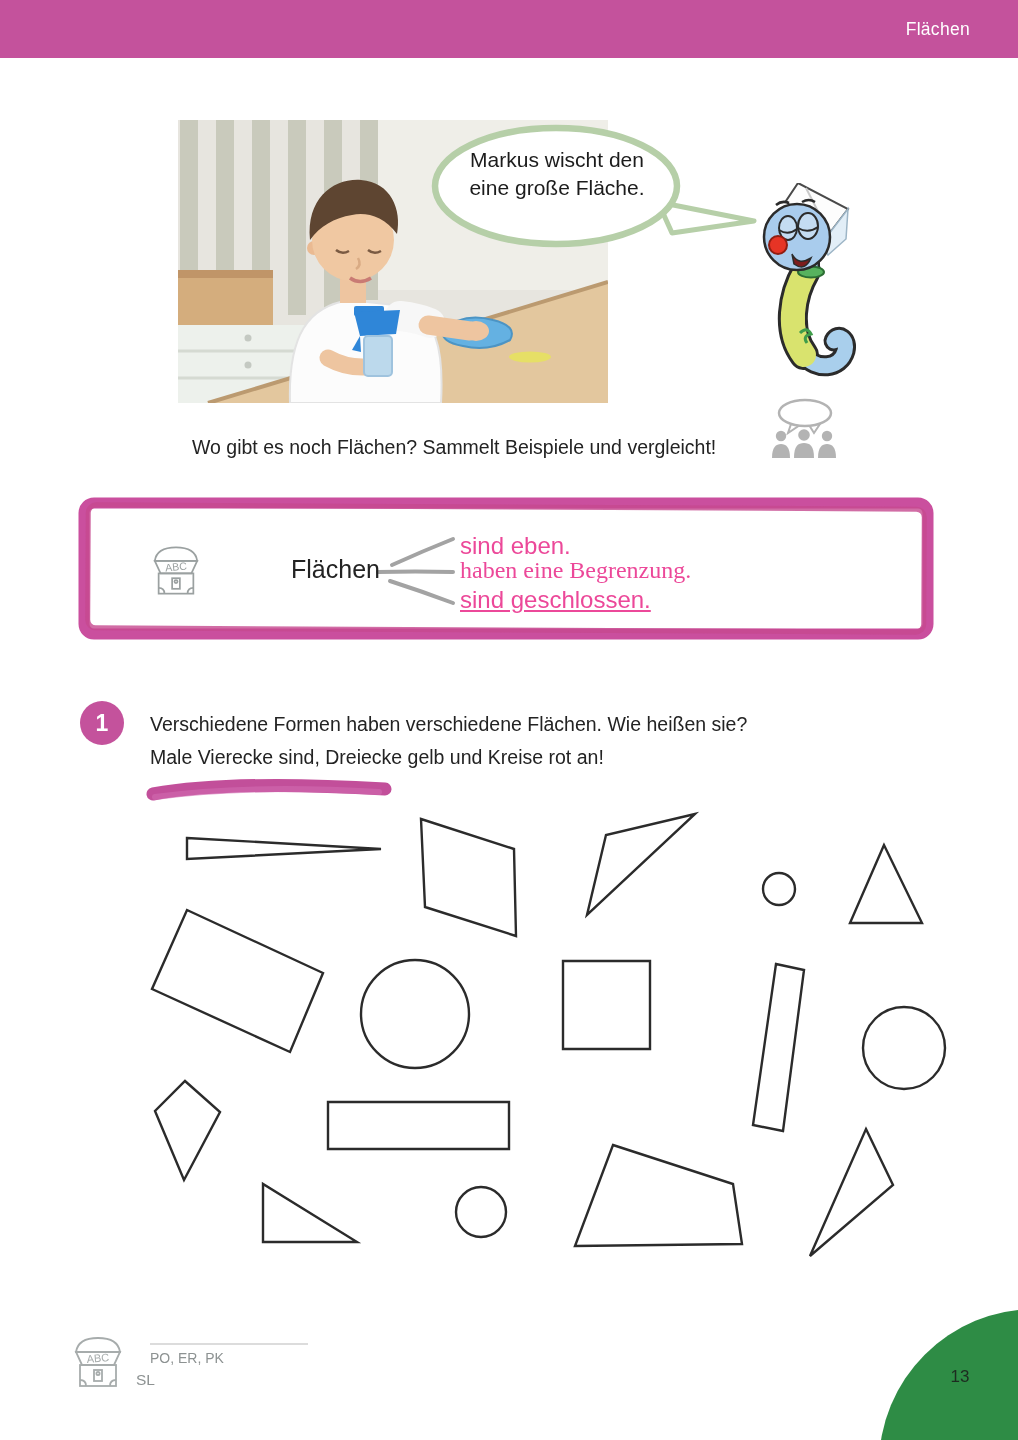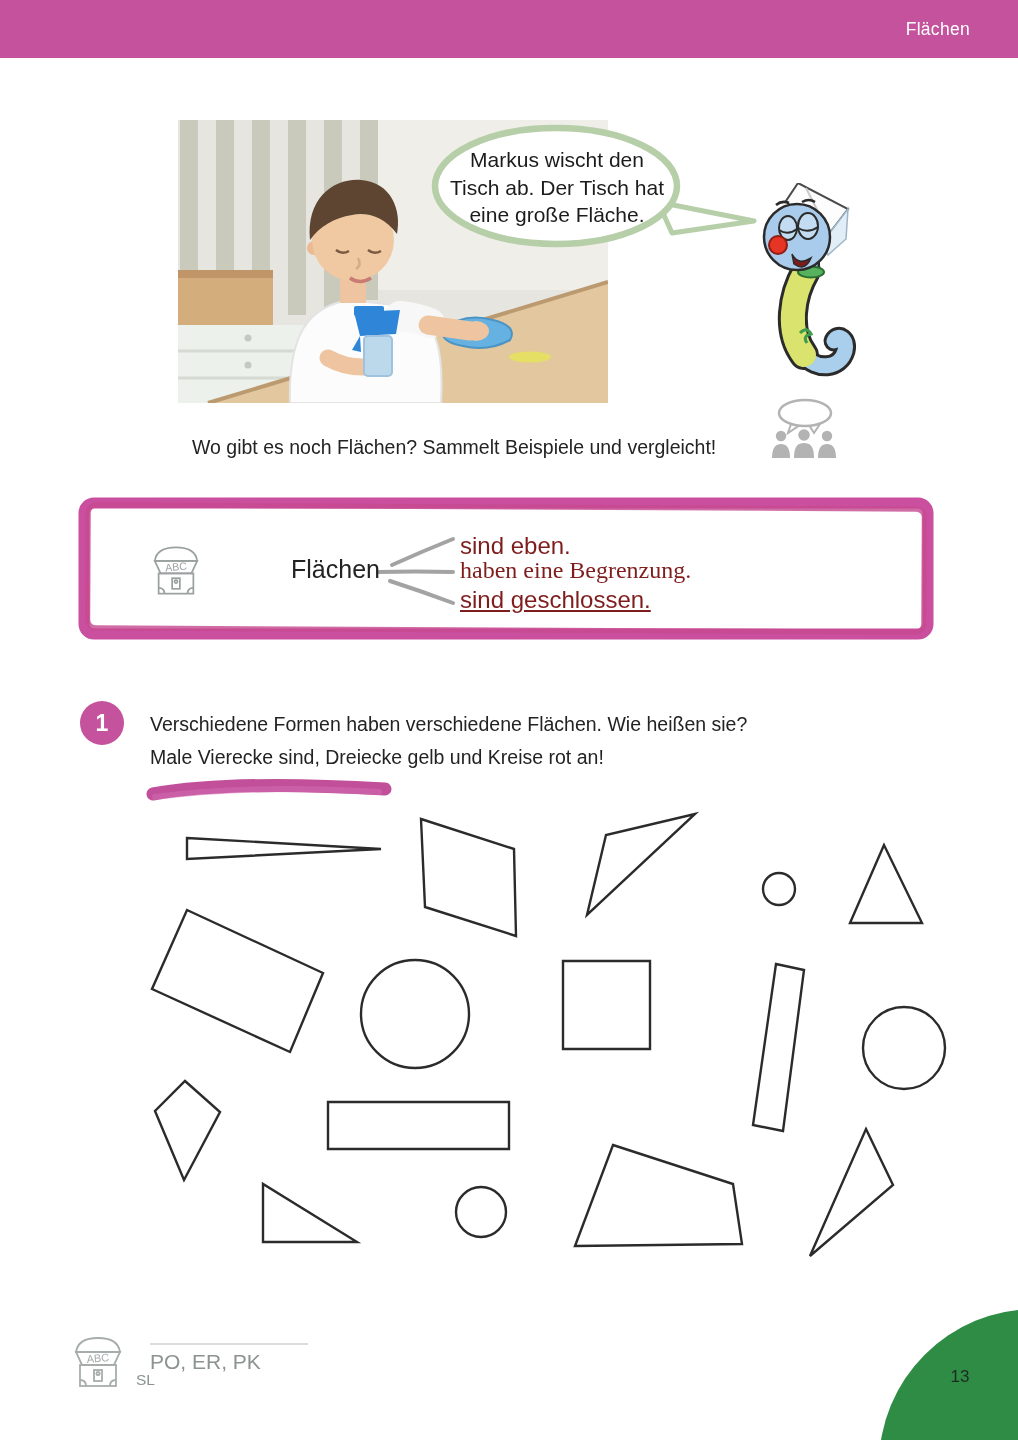--- a/index.html
+++ b/index.html
@@ -26,37 +26,37 @@
 
   
   .prompt{left:192px;top:436px;font-size:19.5px;color:#232323;}
   .group-icon{left:769px;top:398px;width:70px;height:60px;}
 
   
   .wordbank{left:75px;top:495px;width:862px;height:148px;}
   .wb-border{position:absolute;left:0;top:0;width:862px;height:148px;}
   .wb-chest{position:absolute;left:74px;top:50px;width:54px;height:51px;}
   .wb-term{position:absolute;left:216px;top:60px;font-size:25px;color:#232323;}
-  .wb-prop{position:absolute;left:385px;font-size:24px;color:#7f1d1d;}
+  .wb-prop{position:absolute;left:385px;font-size:24px;color:#ec4899;}
 
   
   .task-num{left:80px;top:701px;width:44px;height:44px;border-radius:50%;background:#c4529c;
             color:#fff;font-size:23px;font-weight:bold;display:flex;align-items:center;
             justify-content:center;}
   .task-line1{left:150px;top:713px;font-size:19.5px;color:#232323;text-align:right;}
   .task-line2{left:150px;top:746px;font-size:19.5px;color:#232323;}
   .brush{left:143px;top:775px;width:252px;height:32px;}
 
   
   .shapes-svg{left:0;top:0;width:1018px;height:1440px;}
 
   
   .footer-chest{left:70px;top:1336px;width:56px;height:52px;}
   .footer-divider{left:150px;top:1343px;width:158px;height:2px;background:#dcdcdc;}
-  .footer-line1{left:150px;top:1350px;font-size:21px;color:#8d9292;}
+  .footer-line1{left:150px;top:1350px;font-size:14px;color:#8d9292;}
   .footer-line2{left:136px;top:1371px;font-size:15.5px;color:#8d9292;}
   .green-corner{left:879px;top:1309px;width:312px;height:312px;border-radius:50%;background:#2e8c45;}
   .page-num{left:935px;top:1367px;width:50px;text-align:center;font-size:17px;color:#1d2c20;}
 </style>
 </head>
 <body>
 
 <div class="page">
 
   <div class="header">
@@ -106,21 +106,20 @@
       <path d="M172,158 Q182,165 193,158" stroke="#c97b74" stroke-width="3.5" fill="none"></path>
     </svg>
   </div>
 
   <svg class="abs bubble-svg" viewBox="0 0 350 136">
     <polygon points="238,84 334,103 252,115" fill="#ffffff" stroke="#b6cfa8" stroke-width="5" stroke-linejoin="round"></polygon>
     <ellipse cx="136" cy="68" rx="121" ry="58" fill="#ffffff" stroke="#b6cfa8" stroke-width="6.5"></ellipse>
   </svg>
   <div class="abs bubble-text">
     <div>Markus wischt den</div>
-    <div>Tisch ab. Der Tisch hat</div>
     <div>eine große Fläche.</div>
   </div>
 
   <svg class="abs worm" viewBox="0 0 128 202">
     <polygon points="50,0 100,26 74,60 38,18" fill="#fdfdfd" stroke="#4a4a4a" stroke-width="2"></polygon>
     <line x1="58" y1="5" x2="78" y2="44" stroke="#c9c9c9" stroke-width="2"></line>
     <polygon points="74,60 100,26 98,56 80,72" fill="#e2eef7" stroke="#9db5c6" stroke-width="1.5"></polygon>
     <path d="M58,88 C44,112 38,148 56,172" stroke="#2b2b2b" stroke-width="30" stroke-linecap="round" fill="none"></path>
     <path d="M56,172 C68,188 92,186 97,168 C100,156 90,150 86,158" stroke="#2b2b2b" stroke-width="21" stroke-linecap="round" fill="none"></path>
     <path d="M56,172 C68,188 92,186 97,168 C100,156 90,150 86,158" stroke="#a9cfec" stroke-width="15" stroke-linecap="round" fill="none"></path>

